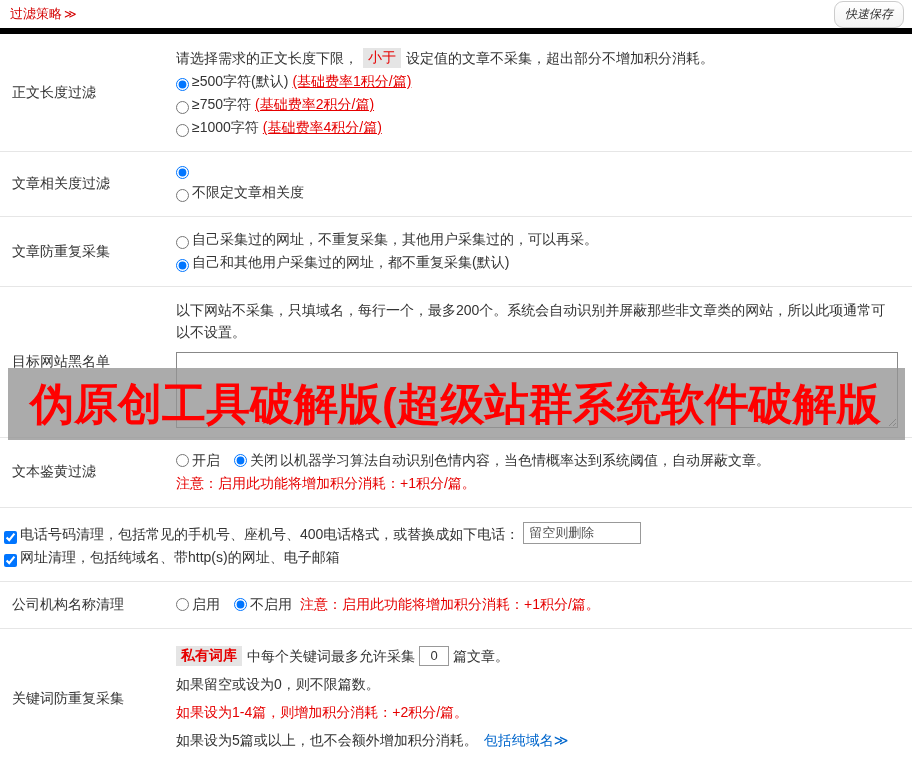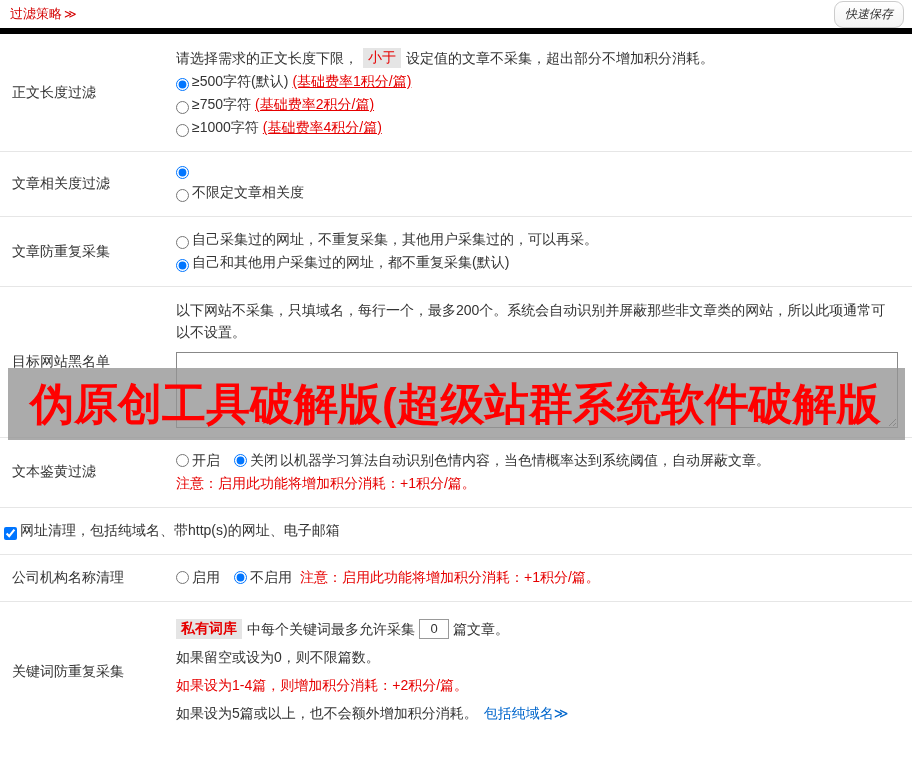--- a/index.html
+++ b/index.html
@@ -144,20 +144,25 @@
       <span>以机器学习算法自动识别色情内容，当色情概率达到系统阈值，自动屏蔽文章。</span>
     </div>
     <div class="line red">注意：启用此功能将增加积分消耗：+1积分/篇。</div>
   </div>
 </div>
 
 <div class="row">
   <div class="row-content">
     <div class="line">
       <input type="checkbox" checked="" style="">
+      <span>电话号码清理，包括常见的手机号、座机号、400电话格式，或替换成如下电话：</span>
+      <input type="text" class="text-input" value="留空则删除" style="">
+    </div>
+    <div class="line">
+      <input type="checkbox" checked="" style="">
       <span>网址清理，包括纯域名、带http(s)的网址、电子邮箱</span>
     </div>
   </div>
 </div>
 
 <div class="row">
   <div class="row-label">公司机构名称清理</div>
   <div class="row-content">
     <div class="line">
       <span class="inline-gap">

